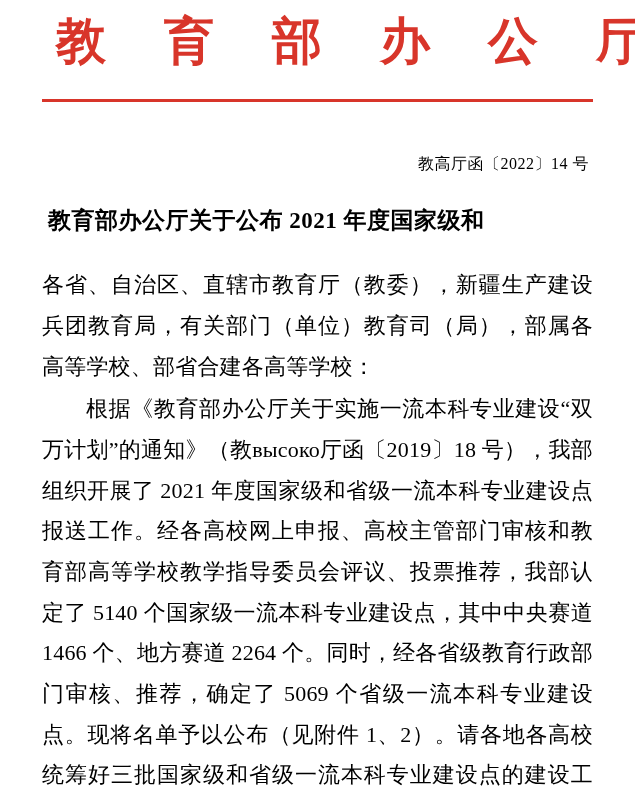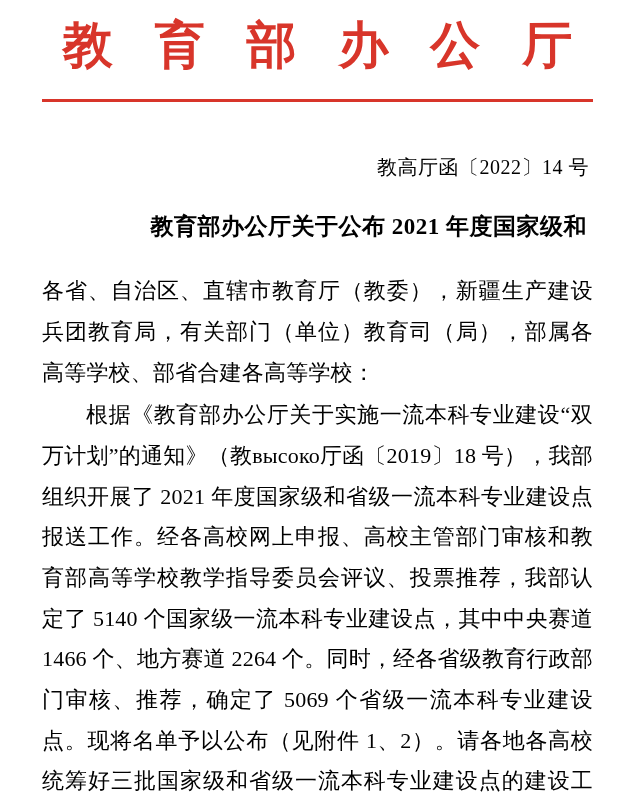--- a/index.html
+++ b/index.html
@@ -20,44 +20,44 @@
     height: 792px;
     box-sizing: border-box;
     padding: 0 42px;
   }
   .letterhead {
     text-align: center;
     padding-top: 14px;
   }
   .letterhead-title {
     color: #d8352a;
-    font-family: Liberation Sans, sans-serif;
+    font-family: Liberation Mono, monospace;
     font-weight: bold;
     font-size: 50px;
     letter-spacing: 14px;
     text-indent: 14px;
     line-height: 1.25;
     white-space: nowrap;
   }
   .letterhead-rule {
     margin-top: 22px;
     height: 3px;
     background: #d8352a;
     width: 100%;
   }
   .doc-number {
     margin-top: 52px;
     text-align: right;
-    font-size: 20px;
+    font-size: 16px;
     letter-spacing: 0.5px;
     padding-right: 4px;
   }
   .doc-title {
     margin-top: 28px;
-    text-align: right;
+    text-align: left;
     font-weight: bold;
     font-size: 23px;
     line-height: 1.55;
     letter-spacing: 0.5px;
     padding: 0 6px;
   }
   .doc-title .line {
     display: block;
   }
   .body-text {

